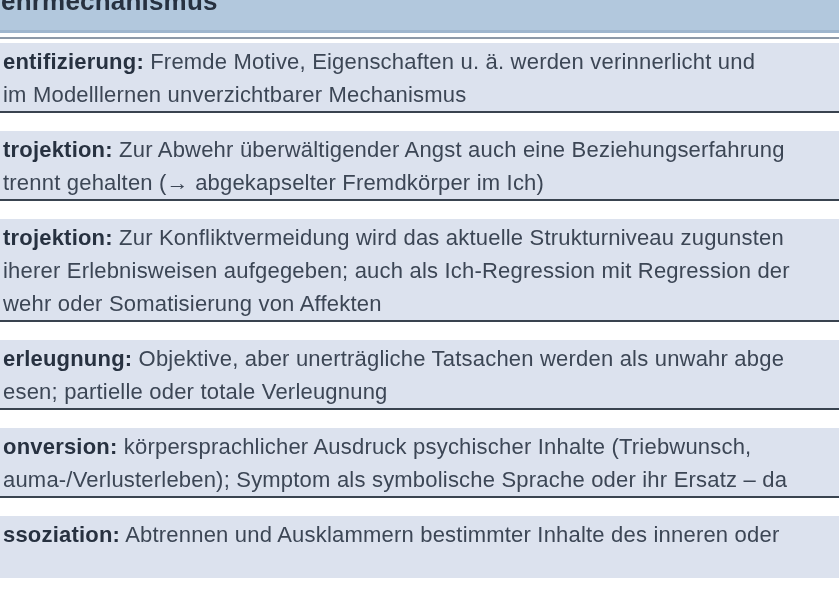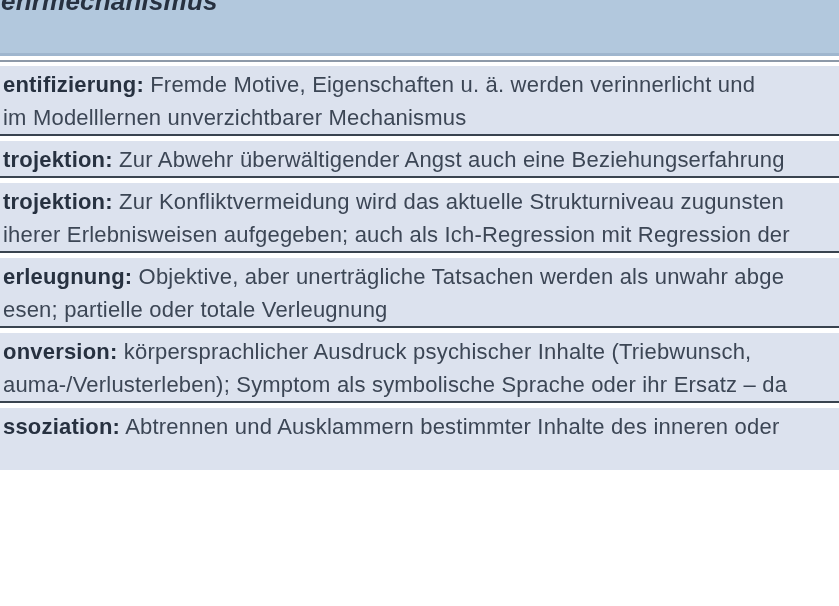--- a/index.html
+++ b/index.html
@@ -10,35 +10,34 @@
     --text-color: #3c4655;
     --term-color: #273140;
   }
   * { margin:0; padding:0; box-sizing:border-box; }
   html, body { background:#ffffff; }
   body {
     width:839px; height:606px; overflow:hidden; position:relative;
     font-family:"Liberation Sans", sans-serif;
   }
   .table-header {
-    height:56px; background:var(--header-bg);
+    height:33px; background:var(--header-bg);
     position:relative; overflow:hidden;
     border-bottom:3px solid #9fb6ce;
-    font-style:italic;
   }
   .table-header .title {
     position:absolute; top:-14px; left:1px;
     font-size:26px; font-weight:bold; color:var(--term-color);
     white-space:nowrap; letter-spacing:0.2px;
   }
   .header-sep { height:2px; background:var(--rule-gray); margin:4px 0; }
   .row {
     background:var(--row-bg);
     border-bottom:2px solid var(--rule-dark);
-    margin-bottom:5px;
+    margin-bottom:18px;
     padding:2px 0 0 3px;
     overflow:hidden;
   }
   .row.last { height:62px; border-bottom:none; margin-bottom:0; }
   .line {
     white-space:nowrap;
     font-size:22px; line-height:33px; letter-spacing:0.2px;
     color:var(--text-color);
   }
   .term { font-weight:bold; color:var(--term-color); }
@@ -52,25 +51,27 @@
 
 <div class="header-sep"></div>
 
 <div class="row">
   <div class="line"><span class="term">entifizierung:</span><span> Fremde Motive, Eigenschaften u. ä. werden verinnerlicht und</span></div>
   <div class="line">im Modelllernen unverzichtbarer Mechanismus</div>
 </div>
 
 <div class="row">
   <div class="line"><span class="term">trojektion:</span><span> Zur Abwehr überwältigender Angst auch eine Beziehungserfahrung</span></div>
+  <div class="line">trennt gehalten (→ abgekapselter Fremdkörper im Ich)</div>
 </div>
 
 <div class="row">
   <div class="line"><span class="term">trojektion:</span><span> Zur Konfliktvermeidung wird das aktuelle Strukturniveau zugunsten</span></div>
   <div class="line">iherer Erlebnisweisen aufgegeben; auch als Ich-Regression mit Regression der</div>
+  <div class="line">wehr oder Somatisierung von Affekten</div>
 </div>
 
 <div class="row">
   <div class="line"><span class="term">erleugnung:</span><span> Objektive, aber unerträgliche Tatsachen werden als unwahr abge</span></div>
   <div class="line">esen; partielle oder totale Verleugnung</div>
 </div>
 
 <div class="row">
   <div class="line"><span class="term">onversion:</span><span> körpersprachlicher Ausdruck psychischer Inhalte (Triebwunsch,</span></div>
   <div class="line">auma-/Verlusterleben); Symptom als symbolische Sprache oder ihr Ersatz – da</div>

